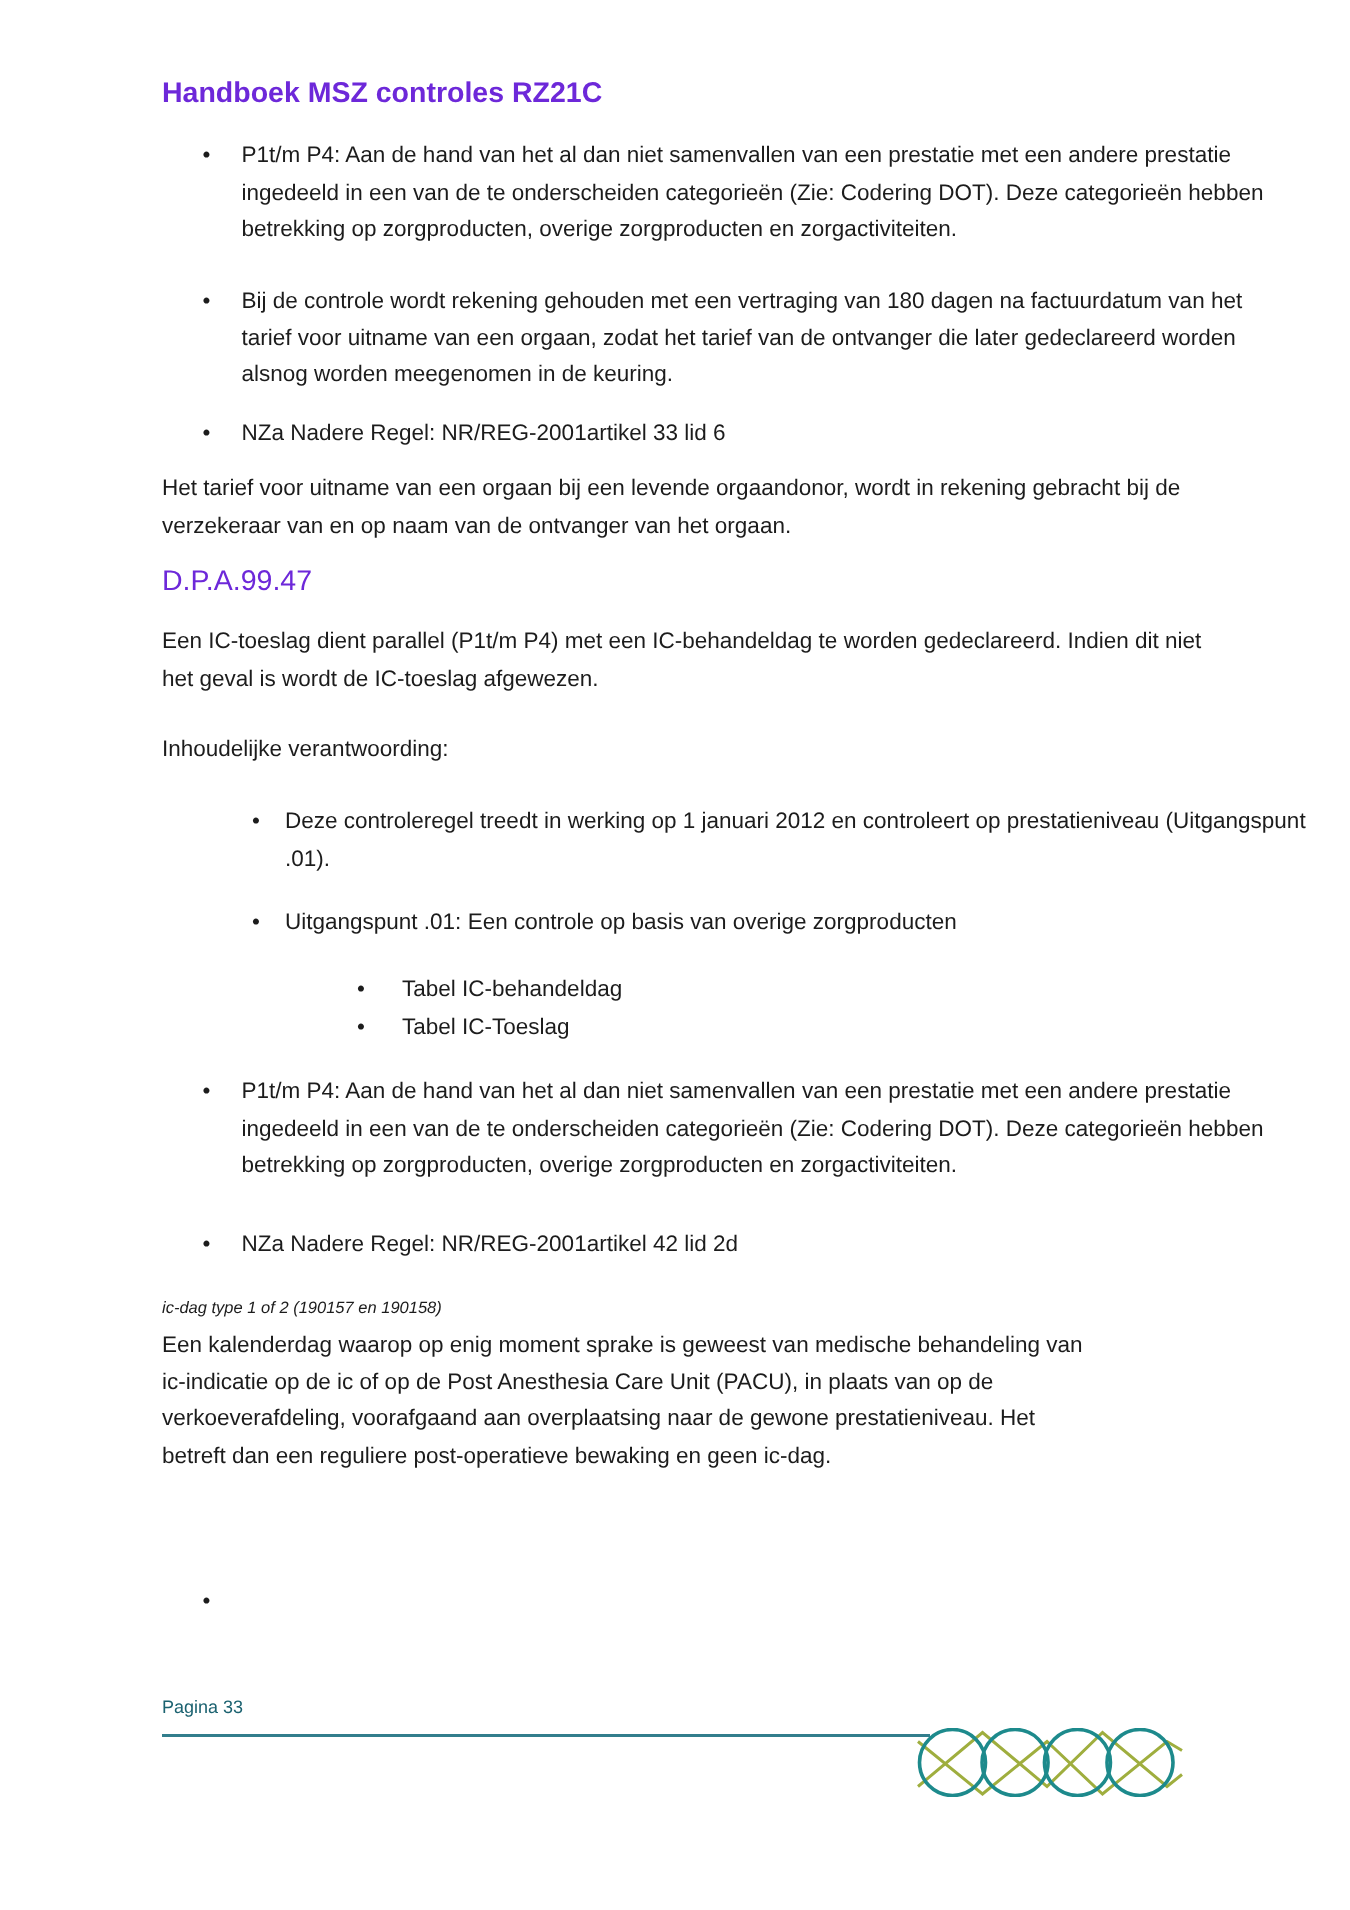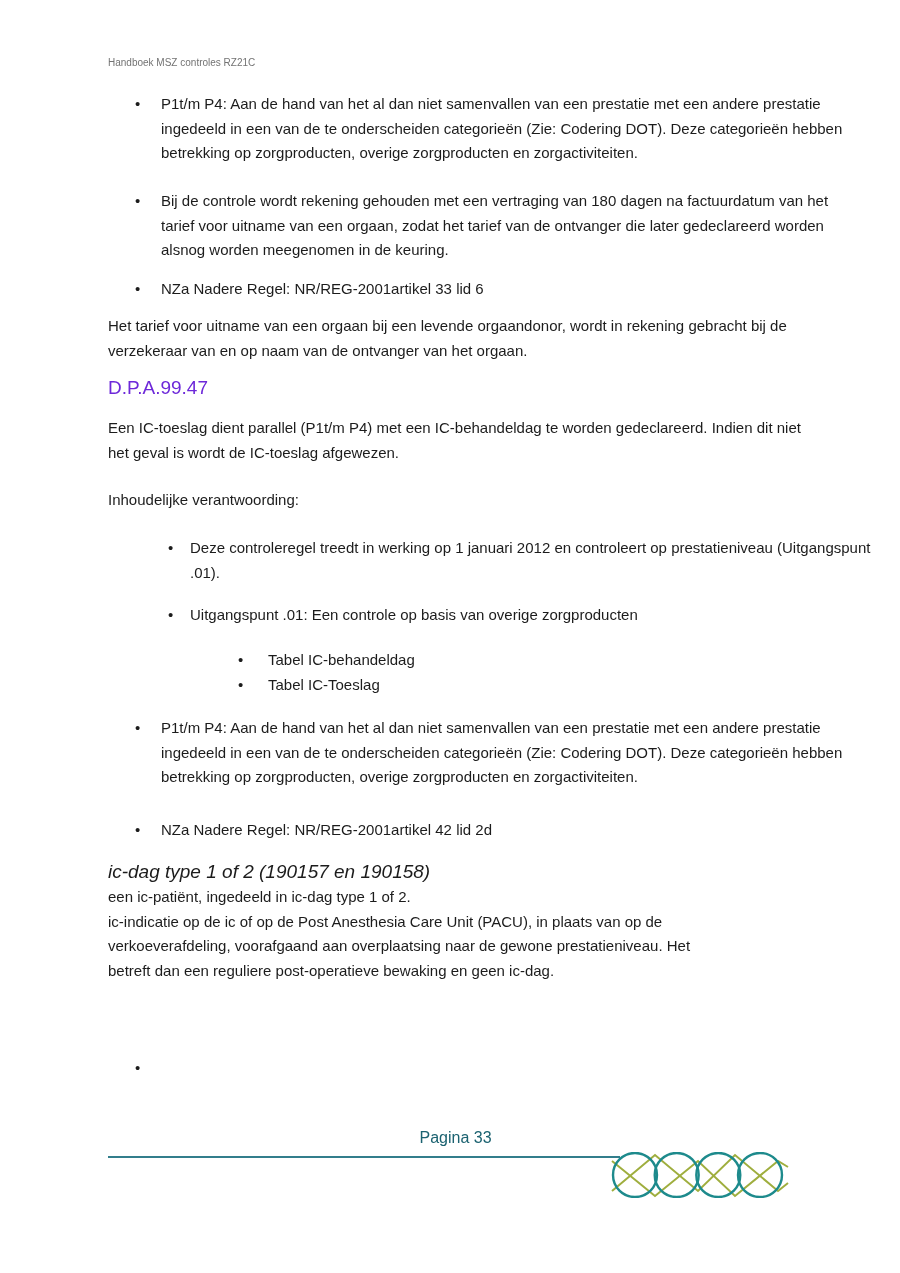--- a/index.html
+++ b/index.html
@@ -7,32 +7,32 @@
     position:relative;
     width:900px;height:1273px;
     background:#ffffff;
     font-family:"Liberation Sans", sans-serif;
     color:#1c1c1c;
     font-size:15px;
     line-height:24.5px;
     overflow:hidden;
   }
   .blk{position:absolute;left:108px;width:695px;}
-  .doc-header{top:54px;font-size:10px;line-height:18px;color:#737373;}
+  .doc-header{top:54px;font-size:19px;line-height:18px;color:#6d28d9;font-weight:bold;}
   .bullet{position:absolute;}
   .bullet .dot{position:absolute;top:0;font-size:15px;color:#1c1c1c;}
   .l1{padding-left:53px;}
   .l1 .dot{left:27px;}
   .l2{padding-left:82px;}
   .l2 .dot{left:60px;}
   .l3{padding-left:160px;}
   .l3 .dot{left:130px;}
   .dpa-heading{font-size:19px;font-weight:400;line-height:24px;color:#6d28d9;}
-  .italic-line{font-style:italic;font-size:19px;}
-  .pagina{top:1128px;font-size:16px;line-height:20px;color:#1b6270;text-align:center;}
+  .italic-line{font-style:italic;font-size:11px;}
+  .pagina{top:1128px;font-size:12px;line-height:20px;color:#1b6270;}
   .rule{position:absolute;left:108px;top:1156px;width:512px;height:2px;background:#327e8c;}
   .logo{position:absolute;left:610px;top:1152px;width:180px;height:46px;}
 </style>
 </head>
 <body>
 
 <div class="page">
 
   <div class="blk doc-header">Handboek MSZ controles RZ21C</div>
 
@@ -85,21 +85,21 @@
   </div>
 
   <div class="blk bullet l1" style="top:818px">
     <span class="dot">•</span>
     <span>NZa Nadere Regel: NR/REG-2001artikel 42 lid 2d</span>
   </div>
 
   <div class="blk italic-line" style="top:860px">ic-dag type 1 of 2 (190157 en 190158)</div>
 
   <div class="blk" style="top:885px">
-    <div>een ic-patiënt, ingedeeld in ic-dag type 1 of 2.</div>
+    <div>Een kalenderdag waarop op enig moment sprake is geweest van medische behandeling van</div>
     <div>ic-indicatie op de ic of op de Post Anesthesia Care Unit (PACU), in plaats van op de</div>
     <div>verkoeverafdeling, voorafgaand aan overplaatsing naar de gewone prestatieniveau. Het</div>
     <div>betreft dan een reguliere post-operatieve bewaking en geen ic-dag.</div>
   </div>
 
   <div class="blk bullet l1" style="top:1056px">
     <span class="dot">•</span>
   </div>
 
   <div class="blk pagina">Pagina 33</div>

